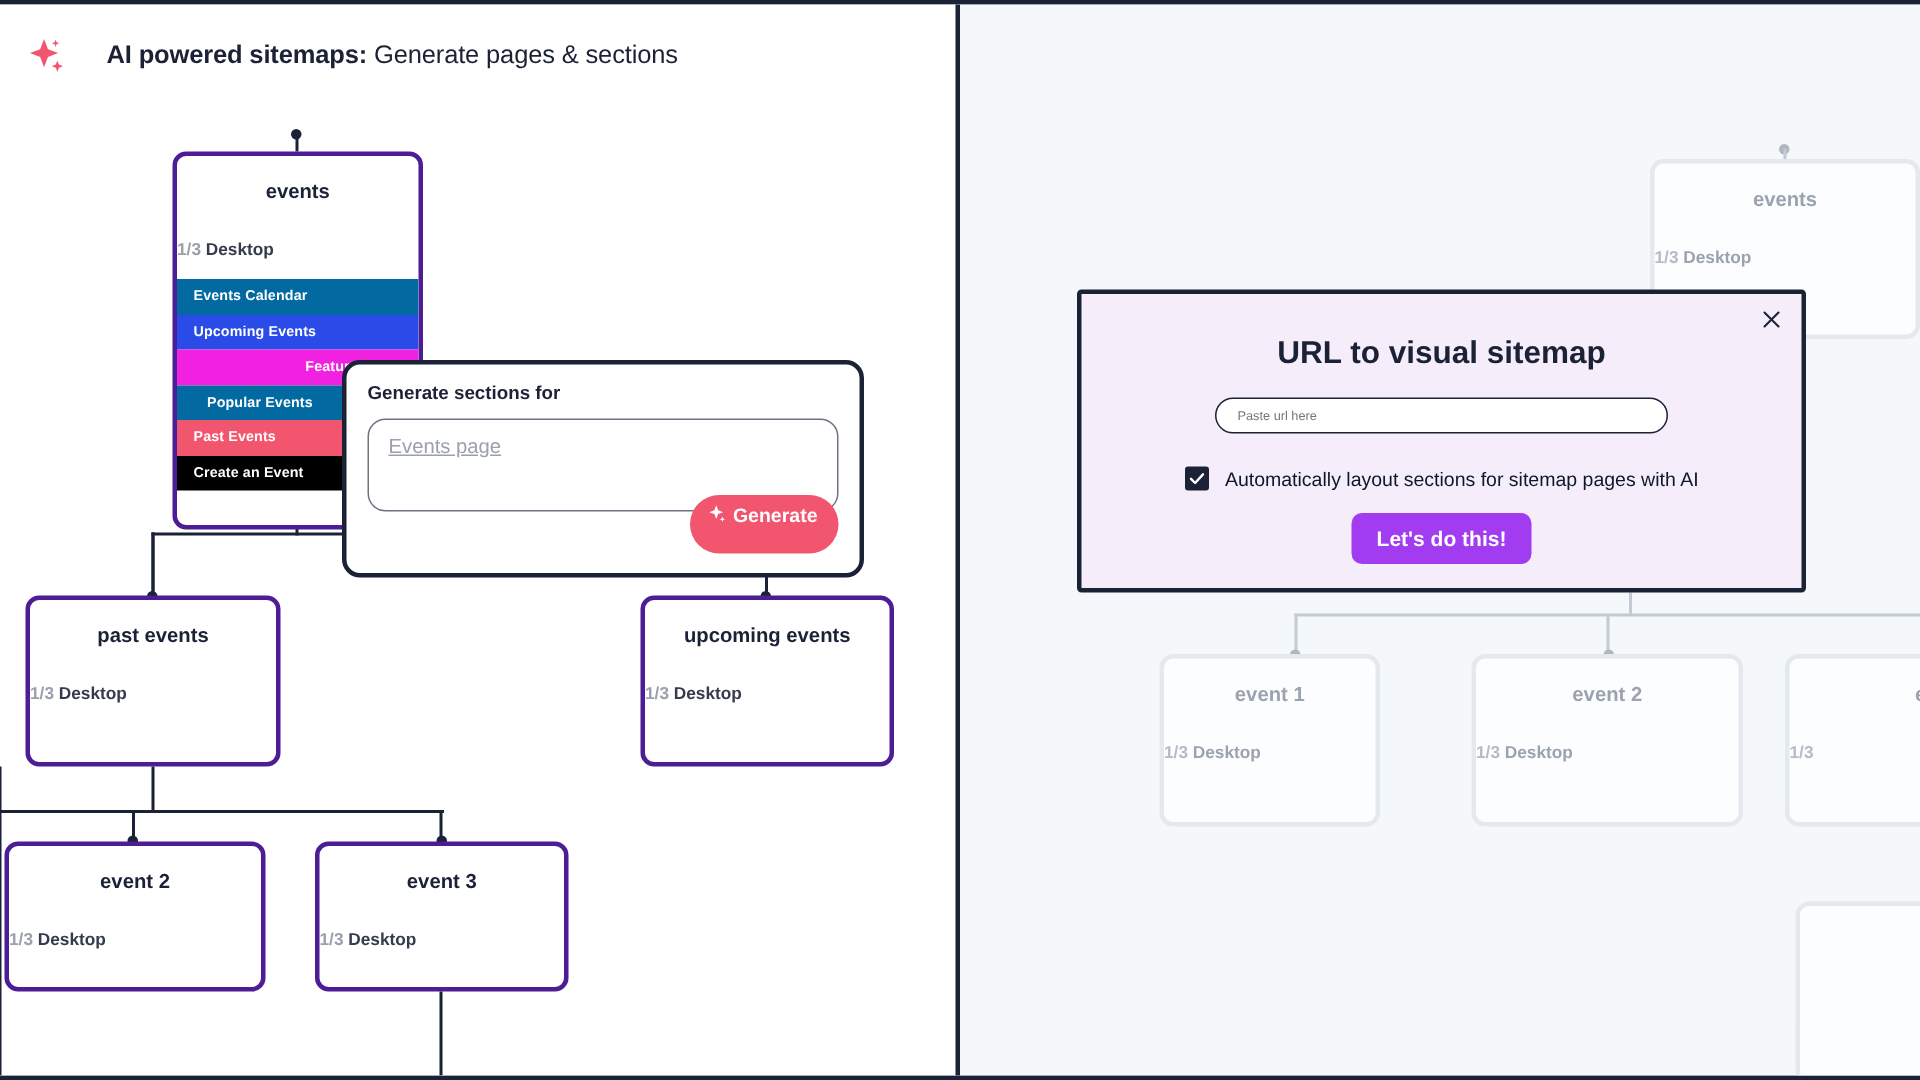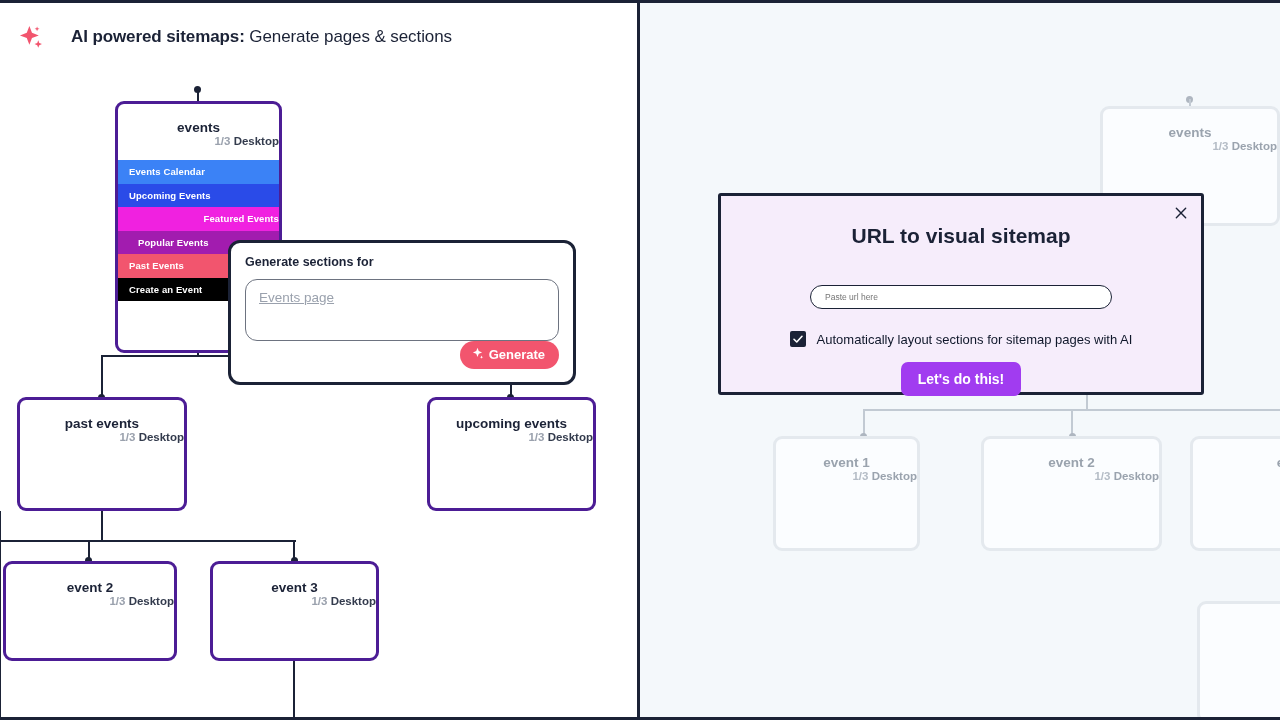--- a/index.html
+++ b/index.html
@@ -56,21 +56,21 @@
     background: #fff;
     border: 3px solid #4c1d95;
     border-radius: 9px;
     overflow: hidden;
   }
   .node .ttl {
     text-align: center; font-weight: 700; font-size: 13.5px;
     color: #1b2236; margin-top: 16px;
   }
   .node .sub {
-    text-align: right; font-size: 11.5px; margin-top: 0; color: #9aa1ad;
+    text-align: left; font-size: 11.5px; margin-top: 26px; color: #9aa1ad;
     font-weight: 700;
   }
   .node .sub .dk { color: #333b4d; font-weight: 700; }
 
   
   .node.fade { background: #fbfdff; border-color: #e4e9ee; }
   .node.fade .ttl { color: #9aa3ae; }
   .node.fade .sub { color: #b4bcc6; }
   .node.fade .sub .dk { color: #9aa3ae; }
 
@@ -98,42 +98,42 @@
   }
   .gen-label { font-size: 12.5px; font-weight: 700; color: #1b2236; }
   .gen-box {
     margin-top: 10px; height: 62px; border: 1px solid #6d7380;
     border-radius: 12px; padding: 10px 13px;
     font-size: 13.5px; color: #9aa1ad; text-decoration: underline;
   }
   .gen-btn {
     position: absolute; right: 14px; bottom: 13px;
     background: #f2556e; color: #fff; border: none; border-radius: 999px;
-    padding: 6px 14px 7px 11px; font-size: 13px; font-weight: 700;
+    padding: 6px 14px 18px 11px; font-size: 13px; font-weight: 700;
     display: flex; align-items: flex-start; gap: 5px; cursor: pointer;
     font-family: "Liberation Sans", sans-serif;
   }
 
   
   .modal {
     position: absolute; left: 78px; top: 190px; width: 486px; height: 202px;
     background: #f6edfb; border: 3px solid #1b2236; border-radius: 3px;
     z-index: 30;
   }
   .modal-close {
     position: absolute; right: 9px; top: 6px;
     width: 22px; height: 22px; cursor: pointer;
     display: flex; align-items: center; justify-content: center;
   }
   .modal-title {
     text-align: center; margin-top: 28px; font-size: 21px; font-weight: 700;
     color: #1b2236;
   }
   .modal-input {
-    display: block; margin: 37px auto 0; width: 302px; height: 24px;
+    display: block; margin: 17px auto 0; width: 302px; height: 24px;
     border: 1.5px solid #1b2236; border-radius: 999px; background: #fff;
     font-size: 8.5px; color: #9aa1ad; padding: 0 14px;
     font-family: "Liberation Sans", sans-serif;
   }
   .modal-check-row {
     display: flex; align-items: center; justify-content: center;
     gap: 11px; margin-top: 22px;
   }
   .chk {
     width: 16px; height: 16px; background: #1b2236; border-radius: 2px;
@@ -174,30 +174,30 @@
     <div class="line" style="left:293px; top:658px; width:2px; height:62px;"></div>
     <div class="line" style="left:-1px;  top:508px; width:2px; height:212px;"></div>
 
     <div class="node" style="left:115px; top:98px; width:167px; height:252px;">
       <div class="ttl">events</div>
       <div class="sub">
         <span>1/3</span>
         <span class="dk"> Desktop</span>
       </div>
       <div style="margin-top:13px;">
-        <div class="band" style="background:#3b82f6;">
+        <div class="band" style="background:#0369a1;">
             <span>Events Calendar</span>
           </div>
         <div class="band" style="background:#2a4be8;">
             <span>Upcoming Events</span>
           </div>
         <div class="band" style="background:#f021e0;justify-content:flex-end;">
             <span>Featured Events</span>
           </div>
-        <div class="band" style="background:#a21caf;padding-left:20px;">
+        <div class="band" style="background:#0369a1;padding-left:20px;">
             <span>Popular Events</span>
           </div>
         <div class="band" style="background:#f2556e;">
             <span>Past Events</span>
           </div>
         <div class="band" style="background:#000000;">
             <span>Create an Event</span>
           </div>
       </div>
     </div>

